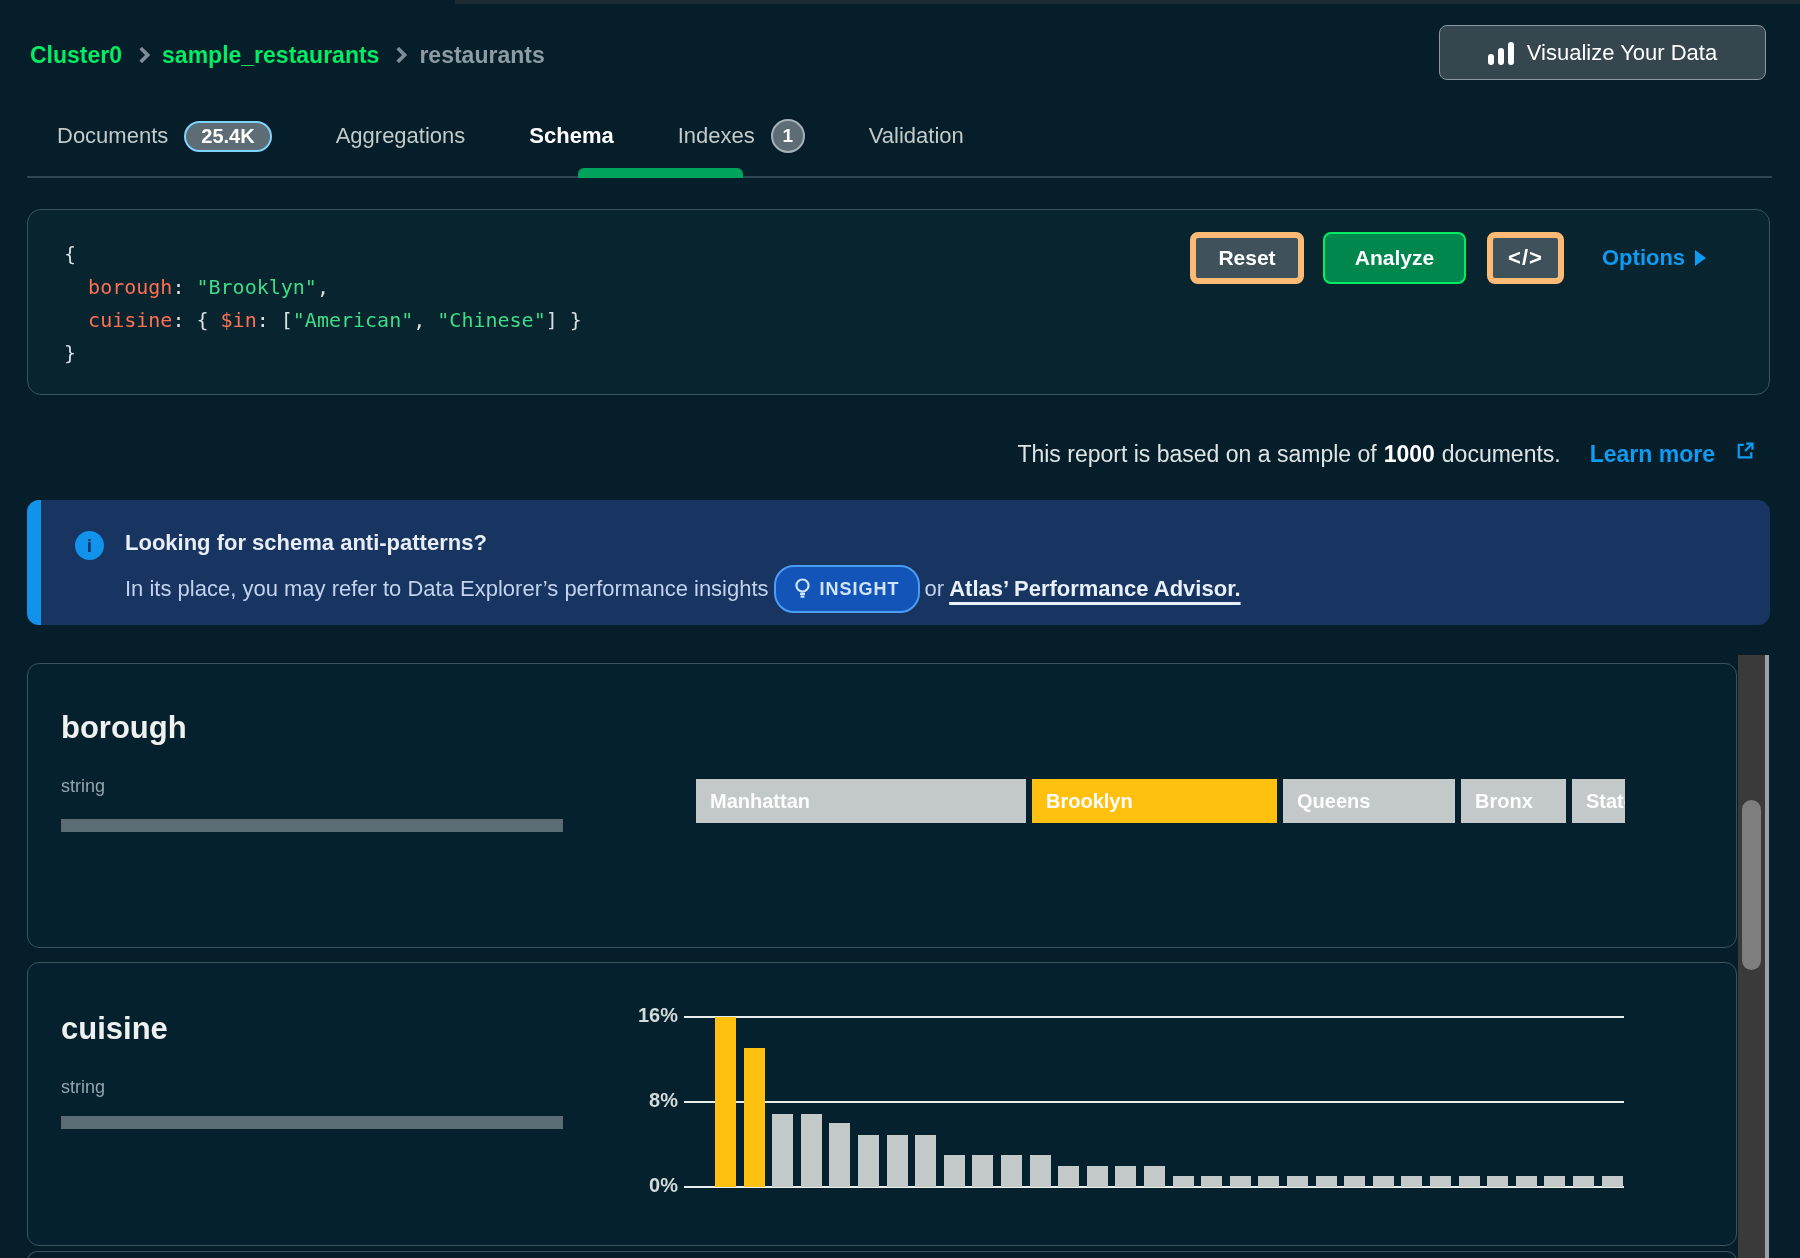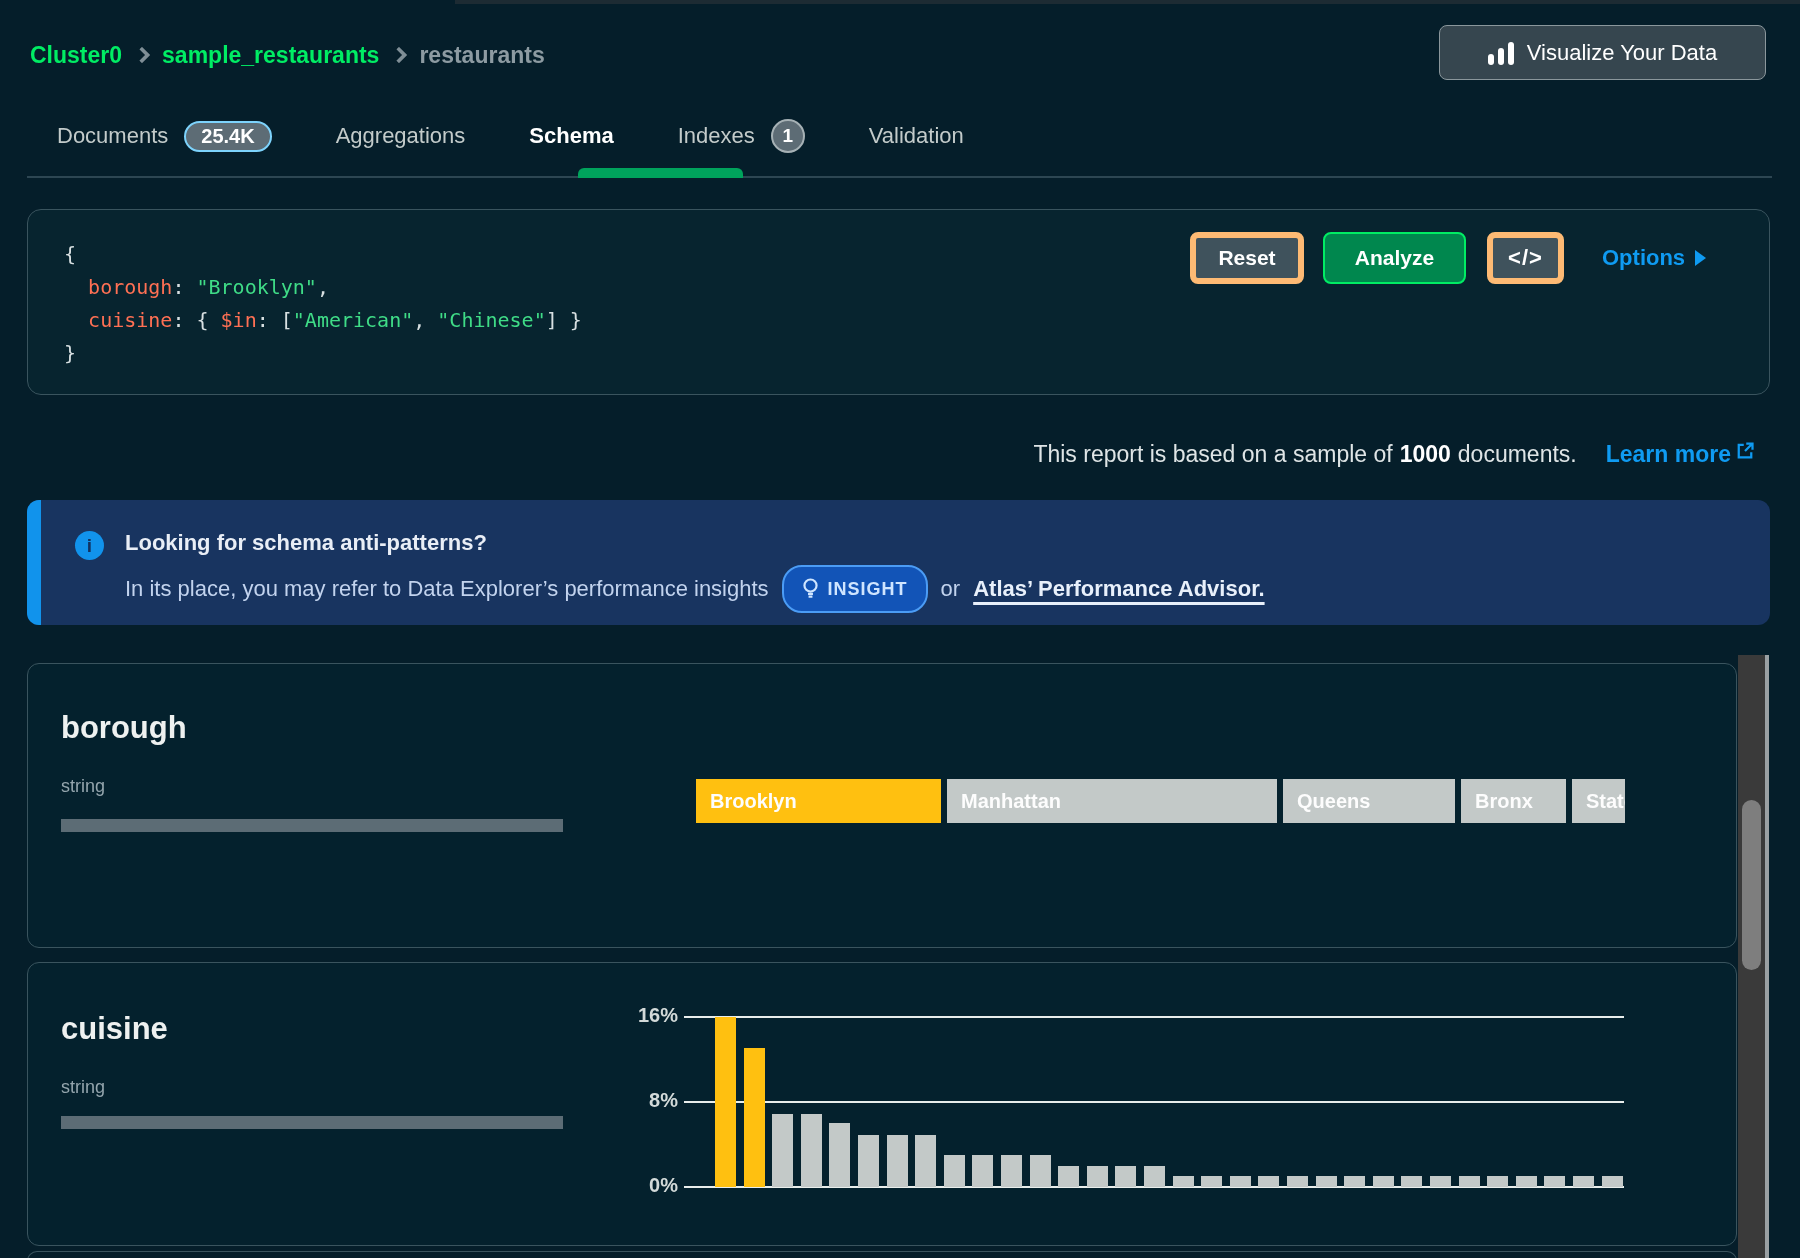--- a/index.html
+++ b/index.html
@@ -62,33 +62,33 @@
   .options { position:absolute; left:1574px; top:22px; height:52px; display:flex;
     align-items:center; gap:10px; cursor:pointer; }
   .options .lbl { color:#0f9bf2; font-size:22px; font-weight:bold; }
   .tri-right { width:0; height:0; border-top:8px solid transparent;
     border-bottom:8px solid transparent; border-left:11px solid #0f9bf2; }
 
   
   .sample-note { right:45px; top:434px; height:40px; display:flex; align-items:center;
     gap:7px; font-size:23px; color:#dfe5e6; }
   .sample-note b { color:#fff; }
-  .learn-more { display:flex; align-items:flex-start; gap:4px; margin-left:22px;
+  .learn-more { display:flex; align-items:flex-start; gap:20px; margin-left:22px;
     color:#0f9bf2; font-weight:bold; cursor:pointer; }
 
   
   .banner { left:27px; top:500px; width:1743px; height:125px; background:#183460;
     border-radius:12px; overflow:hidden; }
   .banner-stripe { position:absolute; left:0; top:0; width:14px; height:100%; background:#1193ec; }
   .info-icon { position:absolute; left:48px; top:31px; width:29px; height:29px; border-radius:50%;
     background:#1193ec; color:#12325f; font-weight:bold; font-size:19px;
     display:flex; align-items:center; justify-content:center; }
   .banner-title { position:absolute; left:98px; top:30px; font-size:22px; font-weight:bold; color:#e9eef6; }
   .banner-row { position:absolute; left:98px; top:66px; height:46px; display:flex;
-    align-items:center; gap:13px; font-size:22px; color:#c2d3ee; }
+    align-items:center; gap:5px; font-size:22px; color:#c2d3ee; }
   .insight-badge { display:flex; align-items:center; gap:9px; background:#1254b7;
     border:2px solid #4b9cf5; border-radius:20px; padding:11px 18px; cursor:pointer; }
   .insight-badge .lbl { color:#cfe5ff; font-size:18px; font-weight:bold; letter-spacing:1px; }
   .advisor-link { color:#e8f0fb; font-weight:bold; text-decoration:underline;
     text-underline-offset:6px; text-decoration-thickness:2.5px; cursor:pointer; }
 
   
   .card { left:27px; width:1710px; border:1.5px solid #3a545e; border-radius:12px; background:#04212d; }
   .card-borough { top:663px; height:285px; }
   .card-cuisine { top:962px; height:284px; }
@@ -210,22 +210,22 @@
       <span>or</span>
       <span class="advisor-link">Atlas’ Performance Advisor.</span>
     </div>
   </section>
 
   <section class="abs card card-borough">
     <div class="field-title" style="top:46px">borough</div>
     <div class="field-type" style="top:112px">string</div>
     <div class="type-bar" style="top:155px"></div>
     <div class="segments" id="borough-segments">
+        <div class="seg" style="width: 330px;">Manhattan</div>
         <div class="seg hl" style="width: 245px;">Brooklyn</div>
-        <div class="seg" style="width: 330px;">Manhattan</div>
         <div class="seg" style="width: 172px;">Queens</div>
         <div class="seg" style="width: 105px;">Bronx</div>
         <div class="seg" style="width: 53px;">Staten Island</div>
       </div>
   </section>
 
   <section class="abs card card-cuisine">
     <div class="field-title" style="top:48px">cuisine</div>
     <div class="field-type" style="top:114px">string</div>
     <div class="type-bar" style="top:153px"></div>

